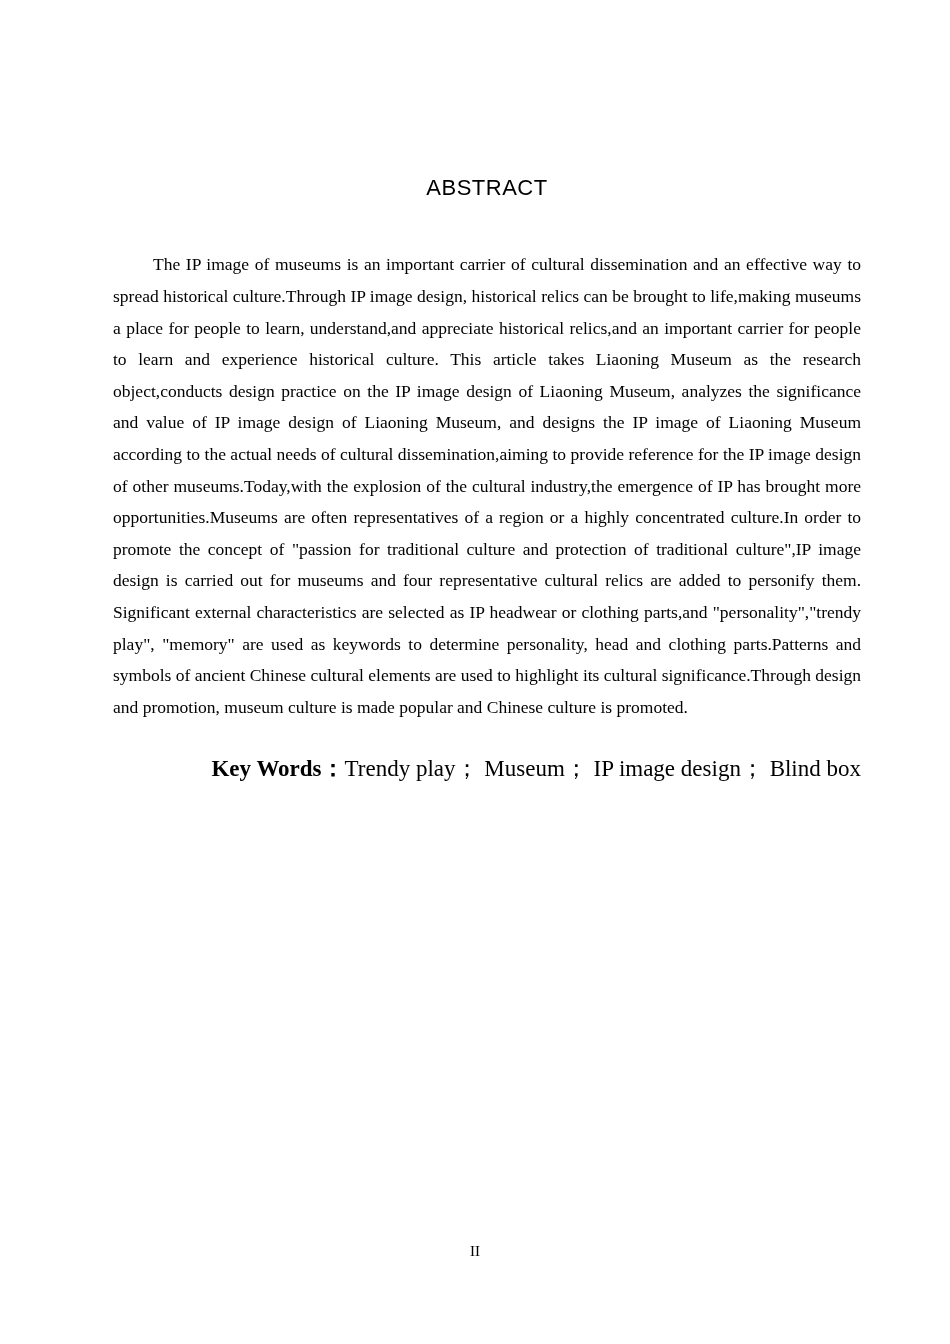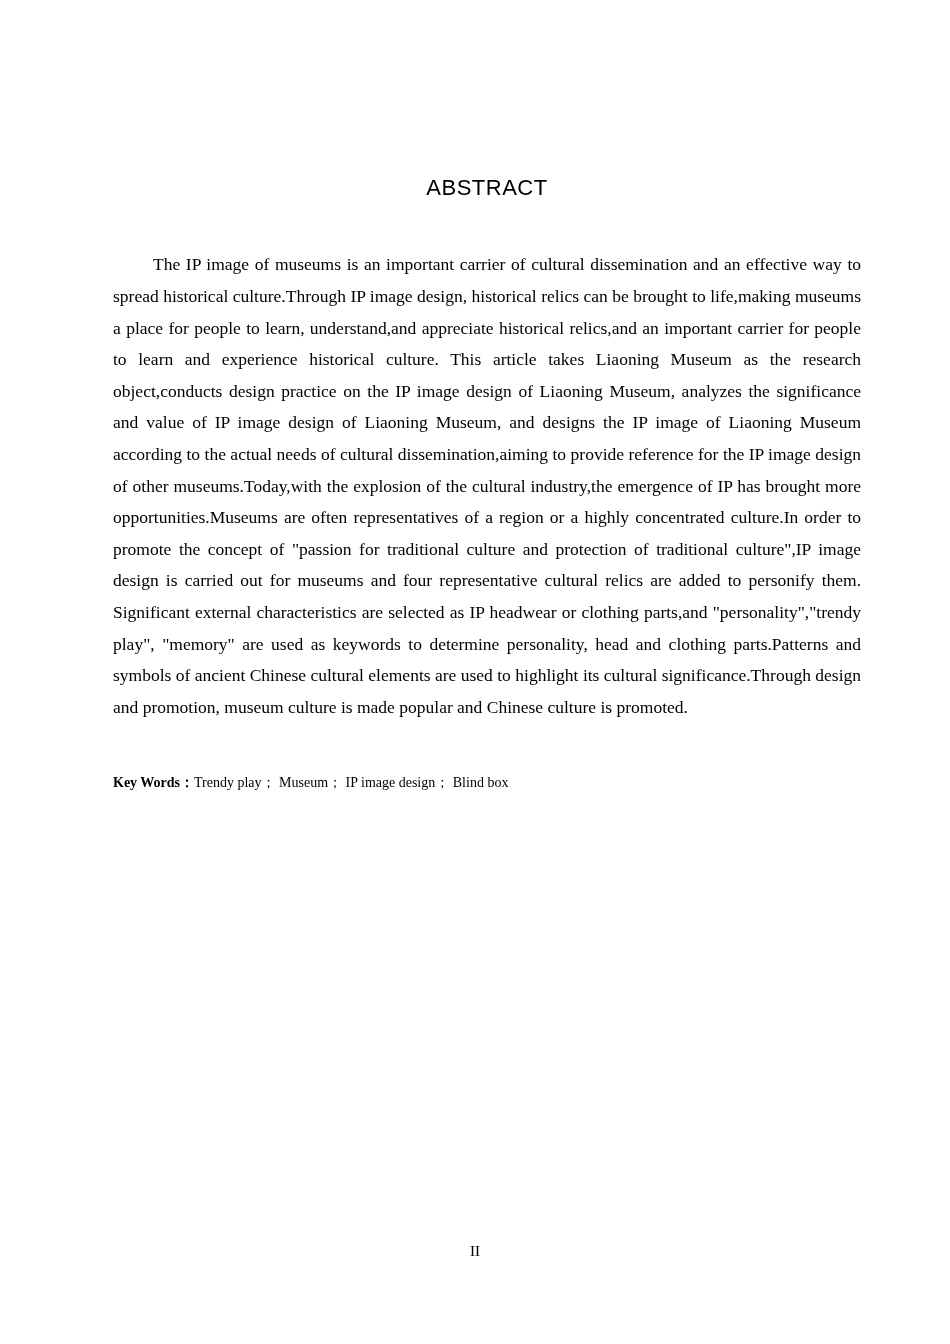--- a/index.html
+++ b/index.html
@@ -41,23 +41,24 @@
   .abstract-body {
     margin-top: 48px;
     font-size: 17.5px;
     line-height: 31.6px;
     text-align: justify;
     text-justify: inter-word;
     text-indent: 40px;
     hyphens: none;
   }
   .keywords {
-    margin-top: 44px;
-    font-size: 14px;
+    margin-top: 30px;
+    font-size: 23px;
     line-height: 31.6px;
+    text-align: right;
   }
   .keywords .kw-label {
     font-weight: bold;
   }
   .keywords .kw-values {
     font-weight: normal;
   }
   .page-number {
     position: absolute;
     left: 0;

